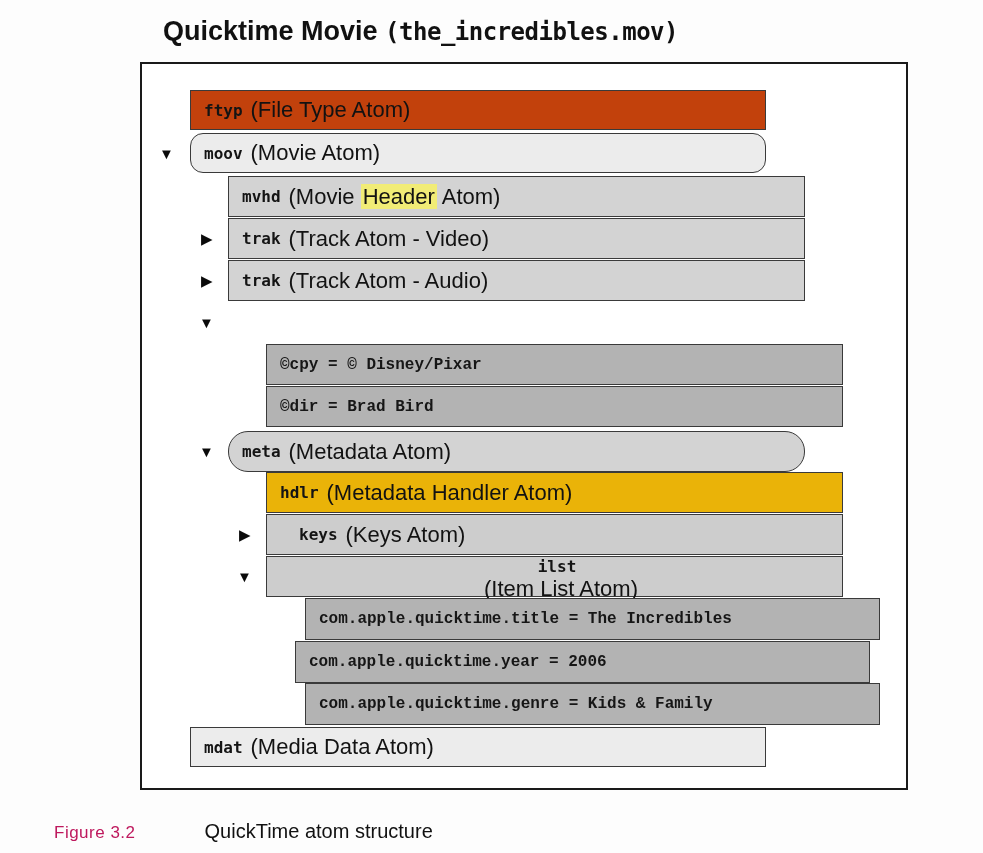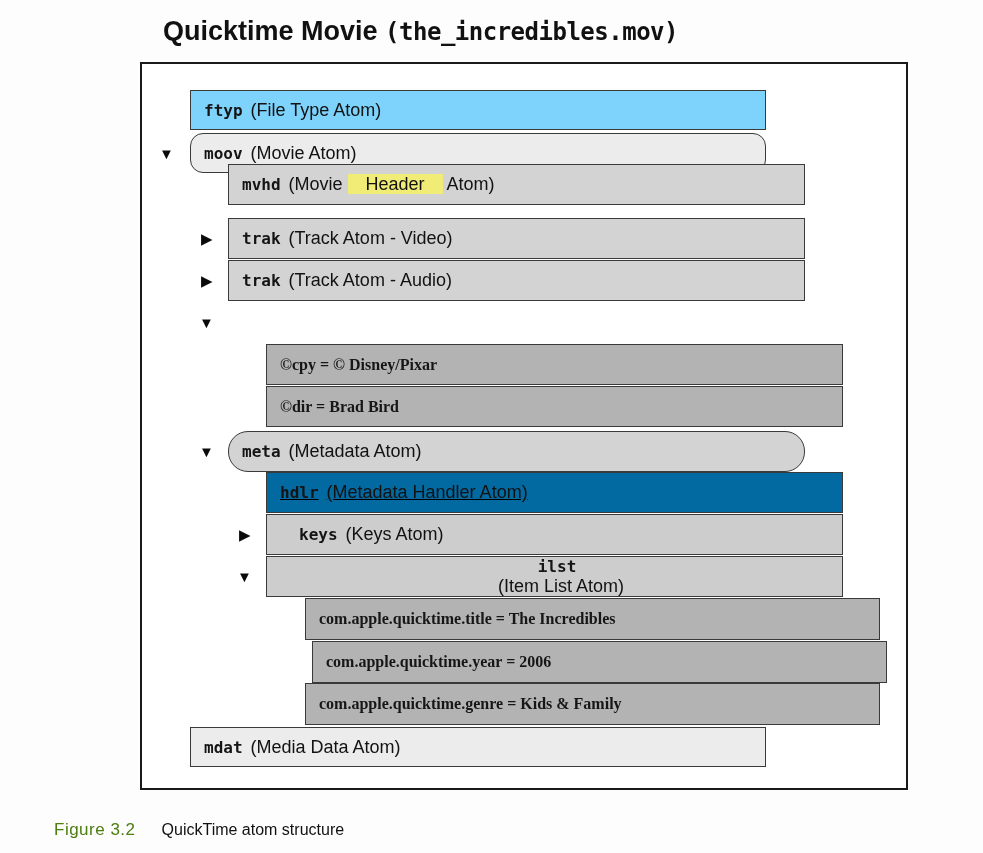--- a/index.html
+++ b/index.html
@@ -46,76 +46,77 @@
     white-space: nowrap;
   }
   .row .aname {
     font-family: "DejaVu Sans Mono", "Liberation Mono", monospace;
     font-weight: bold;
     font-size: 16px;
     color: #141414;
     margin-right: 8px;
   }
   .row .adesc {
-    font-size: 18px;
+    font-size: 22px;
     color: #121212;
   }
   .row .aval {
-    font-family: Liberation Serif, serif;
+    font-family: Liberation Mono, monospace;
     font-weight: bold;
     font-size: 16px;
     color: #161616;
   }
-  .hl { background: #f1ec76; padding: 0 18px; }
+  .hl { background: #f1ec76; padding: 0 2px; }
   .tri {
     position: absolute;
     font-size: 15px;
     line-height: 1;
     color: #0a0a0a;
   }
   .caption {
     position: absolute;
     left: 54px;
     top: 820px;
     white-space: nowrap;
   }
   .caption .fig {
-    color: #4d7c0f;
+    color: #be185d;
     font-size: 17px;
     letter-spacing: 0.5px;
     margin-right: 26px;
   }
   .caption .ctext {
     color: #111;
-    font-size: 16px;
+    font-size: 20px;
+    margin-left: 43px;
   }
 </style>
 </head>
 <body>
 
 <div class="page">
 
   <div class="title">
     <span>Quicktime Movie </span><span class="file">(the_incredibles.mov)</span>
   </div>
 
   <div class="outer"></div>
 
-  <div class="row" style="left: 190px; top: 90px; width: 576px; height: 40px; background: #7dd3fc;">
+  <div class="row" style="left: 190px; top: 90px; width: 576px; height: 40px; background: #c2410c;">
     <span class="aname">ftyp</span>
     <span class="adesc">(File Type Atom)</span>
   </div>
 
   <div class="row" style="left: 190px; top: 133px; width: 576px; height: 40px; background: rgb(236, 236, 236); border-radius: 13px;">
     <span class="aname">moov</span>
     <span class="adesc">(Movie Atom)</span>
   </div>
   <span class="tri" style="left:159px;top:146px">▼</span>
 
-  <div class="row" style="left: 228px; top: 164px; width: 577px; height: 41px; background: rgb(211, 211, 211);">
+  <div class="row" style="left: 228px; top: 176px; width: 577px; height: 41px; background: rgb(211, 211, 211);">
     <span class="aname">mvhd</span>
     <span class="adesc"><span>(Movie </span><span class="hl">Header</span><span> Atom)</span></span>
   </div>
 
   <div class="row" style="left: 228px; top: 218px; width: 577px; height: 41px; background: rgb(211, 211, 211);">
     <span class="aname">trak</span>
     <span class="adesc">(Track Atom - Video)</span>
   </div>
   <span class="tri" style="left:201px;top:231px">▶</span>
 
@@ -134,42 +135,42 @@
   <div class="row" style="left: 266px; top: 386px; width: 577px; height: 41px; background: rgb(179, 179, 179);">
     <span class="aval">©dir = Brad Bird</span>
   </div>
 
   <div class="row" style="left: 228px; top: 431px; width: 577px; height: 41px; background: rgb(211, 211, 211); border-radius: 20px;">
     <span class="aname">meta</span>
     <span class="adesc">(Metadata Atom)</span>
   </div>
   <span class="tri" style="left:199px;top:444px">▼</span>
 
-  <div class="row" style="left: 266px; top: 472px; width: 577px; height: 41px; background: #0369a1; text-decoration: underline;">
+  <div class="row" style="left: 266px; top: 472px; width: 577px; height: 41px; background: #eab308;">
     <span class="aname">hdlr</span>
     <span class="adesc">(Metadata Handler Atom)</span>
   </div>
 
   <div class="row" style="left: 266px; top: 514px; width: 577px; height: 41px; background: rgb(205, 205, 205); padding-left: 32px;">
     <span class="aname">keys</span>
     <span class="adesc">(Keys Atom)</span>
   </div>
   <span class="tri" style="left:239px;top:527px">▶</span>
 
   <div class="row" style="left: 266px; top: 556px; width: 577px; height: 41px; background: rgb(205, 205, 205); flex-direction: column;">
     <span class="aname">ilst</span>
     <span class="adesc">(Item List Atom)</span>
   </div>
   <span class="tri" style="left:237px;top:569px">▼</span>
 
   <div class="row" style="left: 305px; top: 598px; width: 575px; height: 42px; background: rgb(179, 179, 179);">
     <span class="aval">com.apple.quicktime.title = The Incredibles</span>
   </div>
 
-  <div class="row" style="left: 312px; top: 641px; width: 575px; height: 42px; background: rgb(179, 179, 179);">
+  <div class="row" style="left: 295px; top: 641px; width: 575px; height: 42px; background: rgb(179, 179, 179);">
     <span class="aval">com.apple.quicktime.year = 2006</span>
   </div>
 
   <div class="row" style="left: 190px; top: 727px; width: 576px; height: 40px; background: rgb(236, 236, 236);">
     <span class="aname">mdat</span>
     <span class="adesc">(Media Data Atom)</span>
   </div>
 
   <div class="row" style="left: 305px; top: 683px; width: 575px; height: 42px; background: rgb(179, 179, 179);">
     <span class="aval">com.apple.quicktime.genre = Kids &amp; Family</span>

